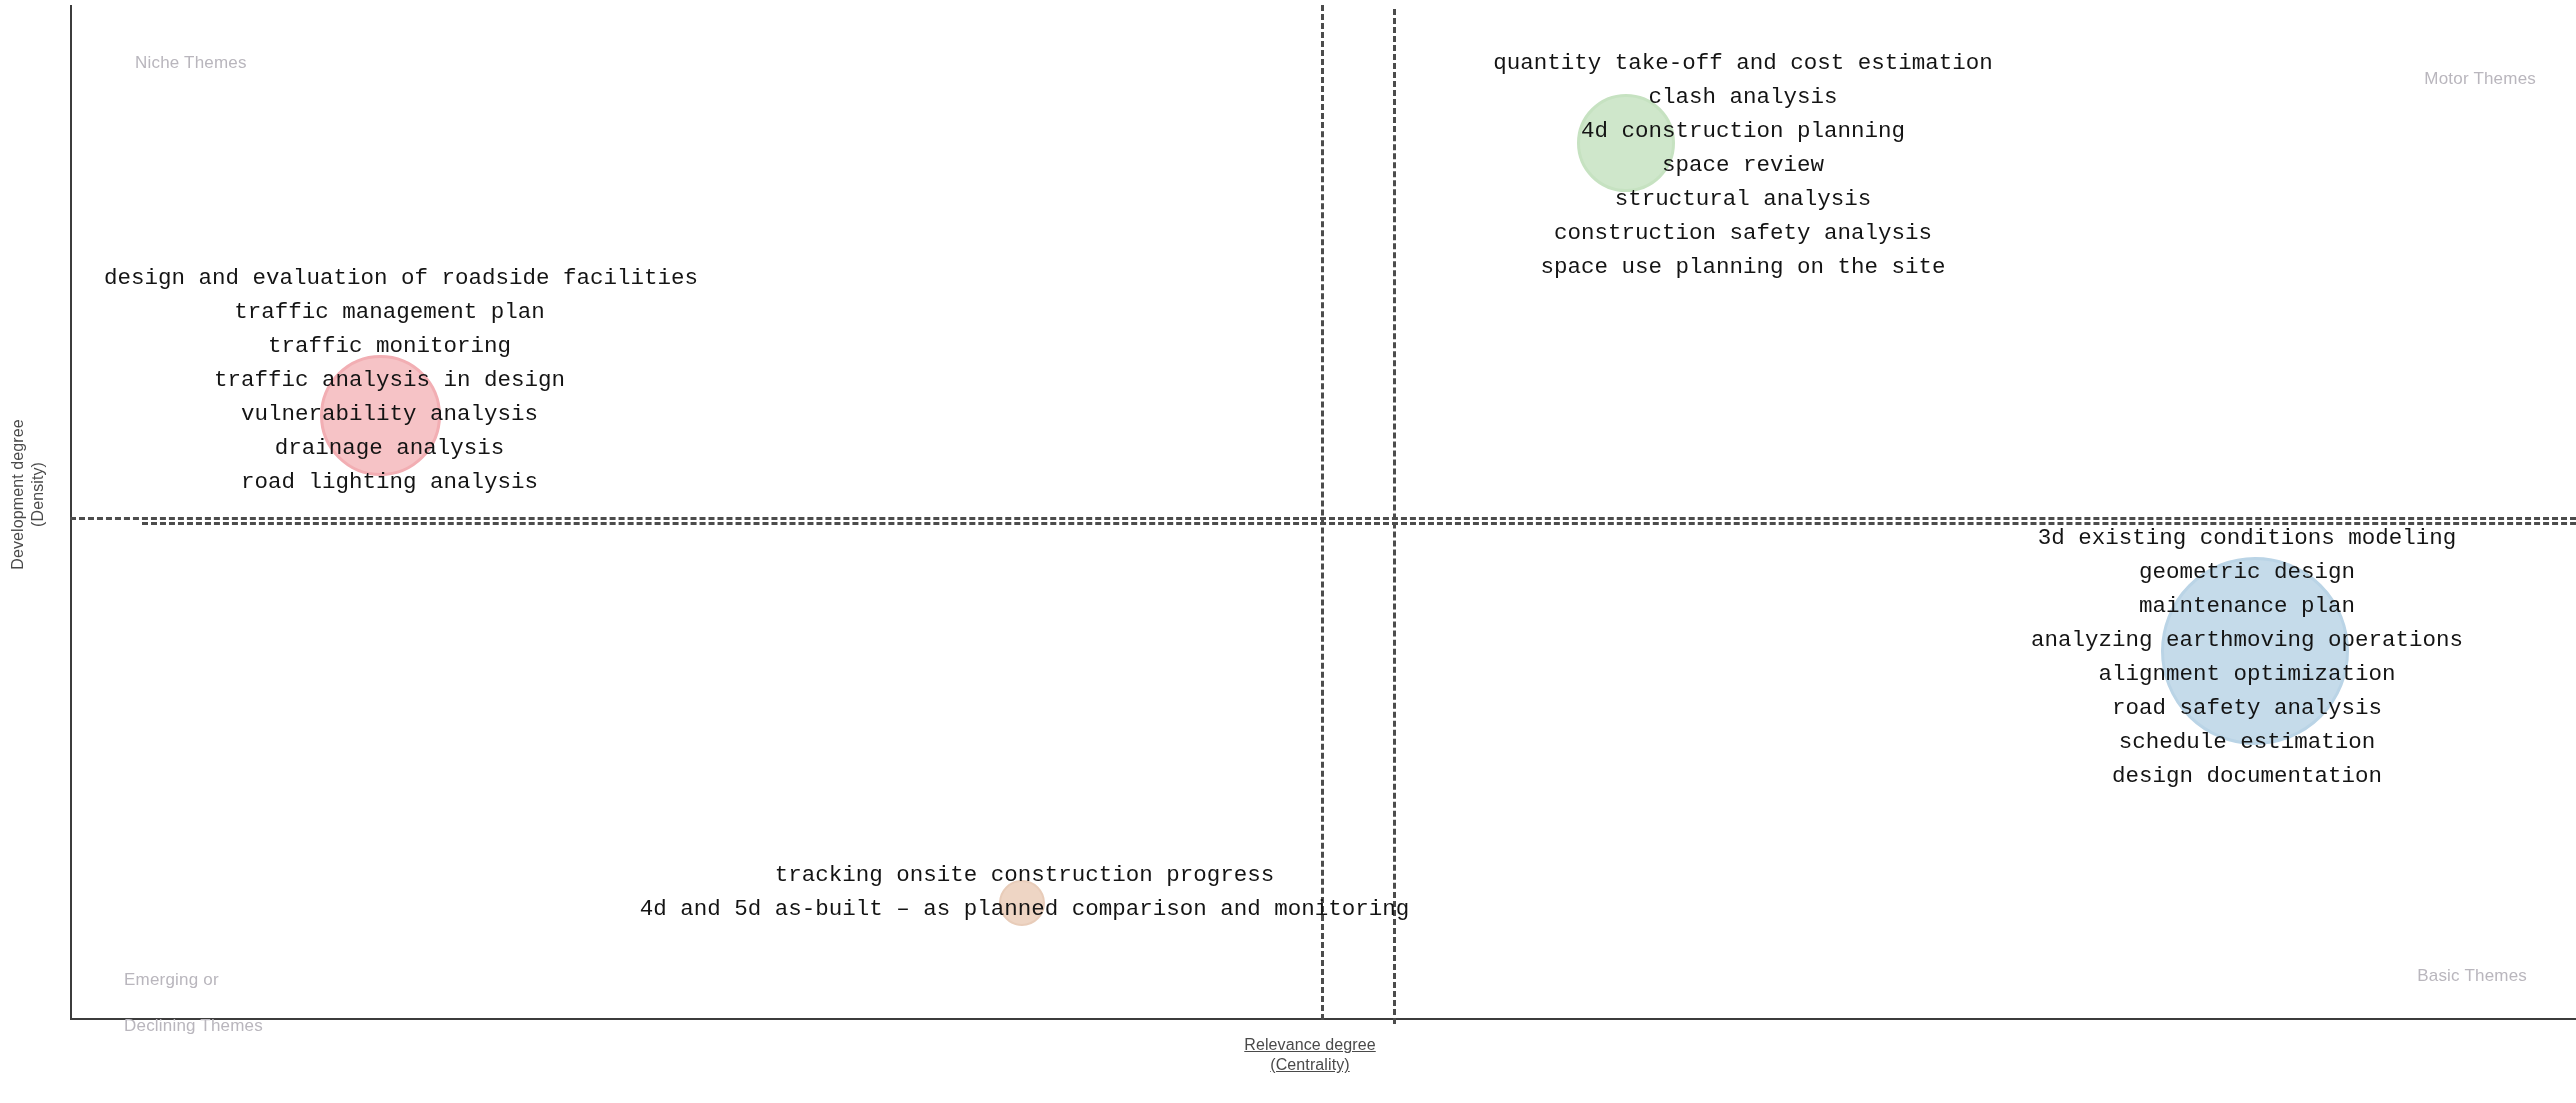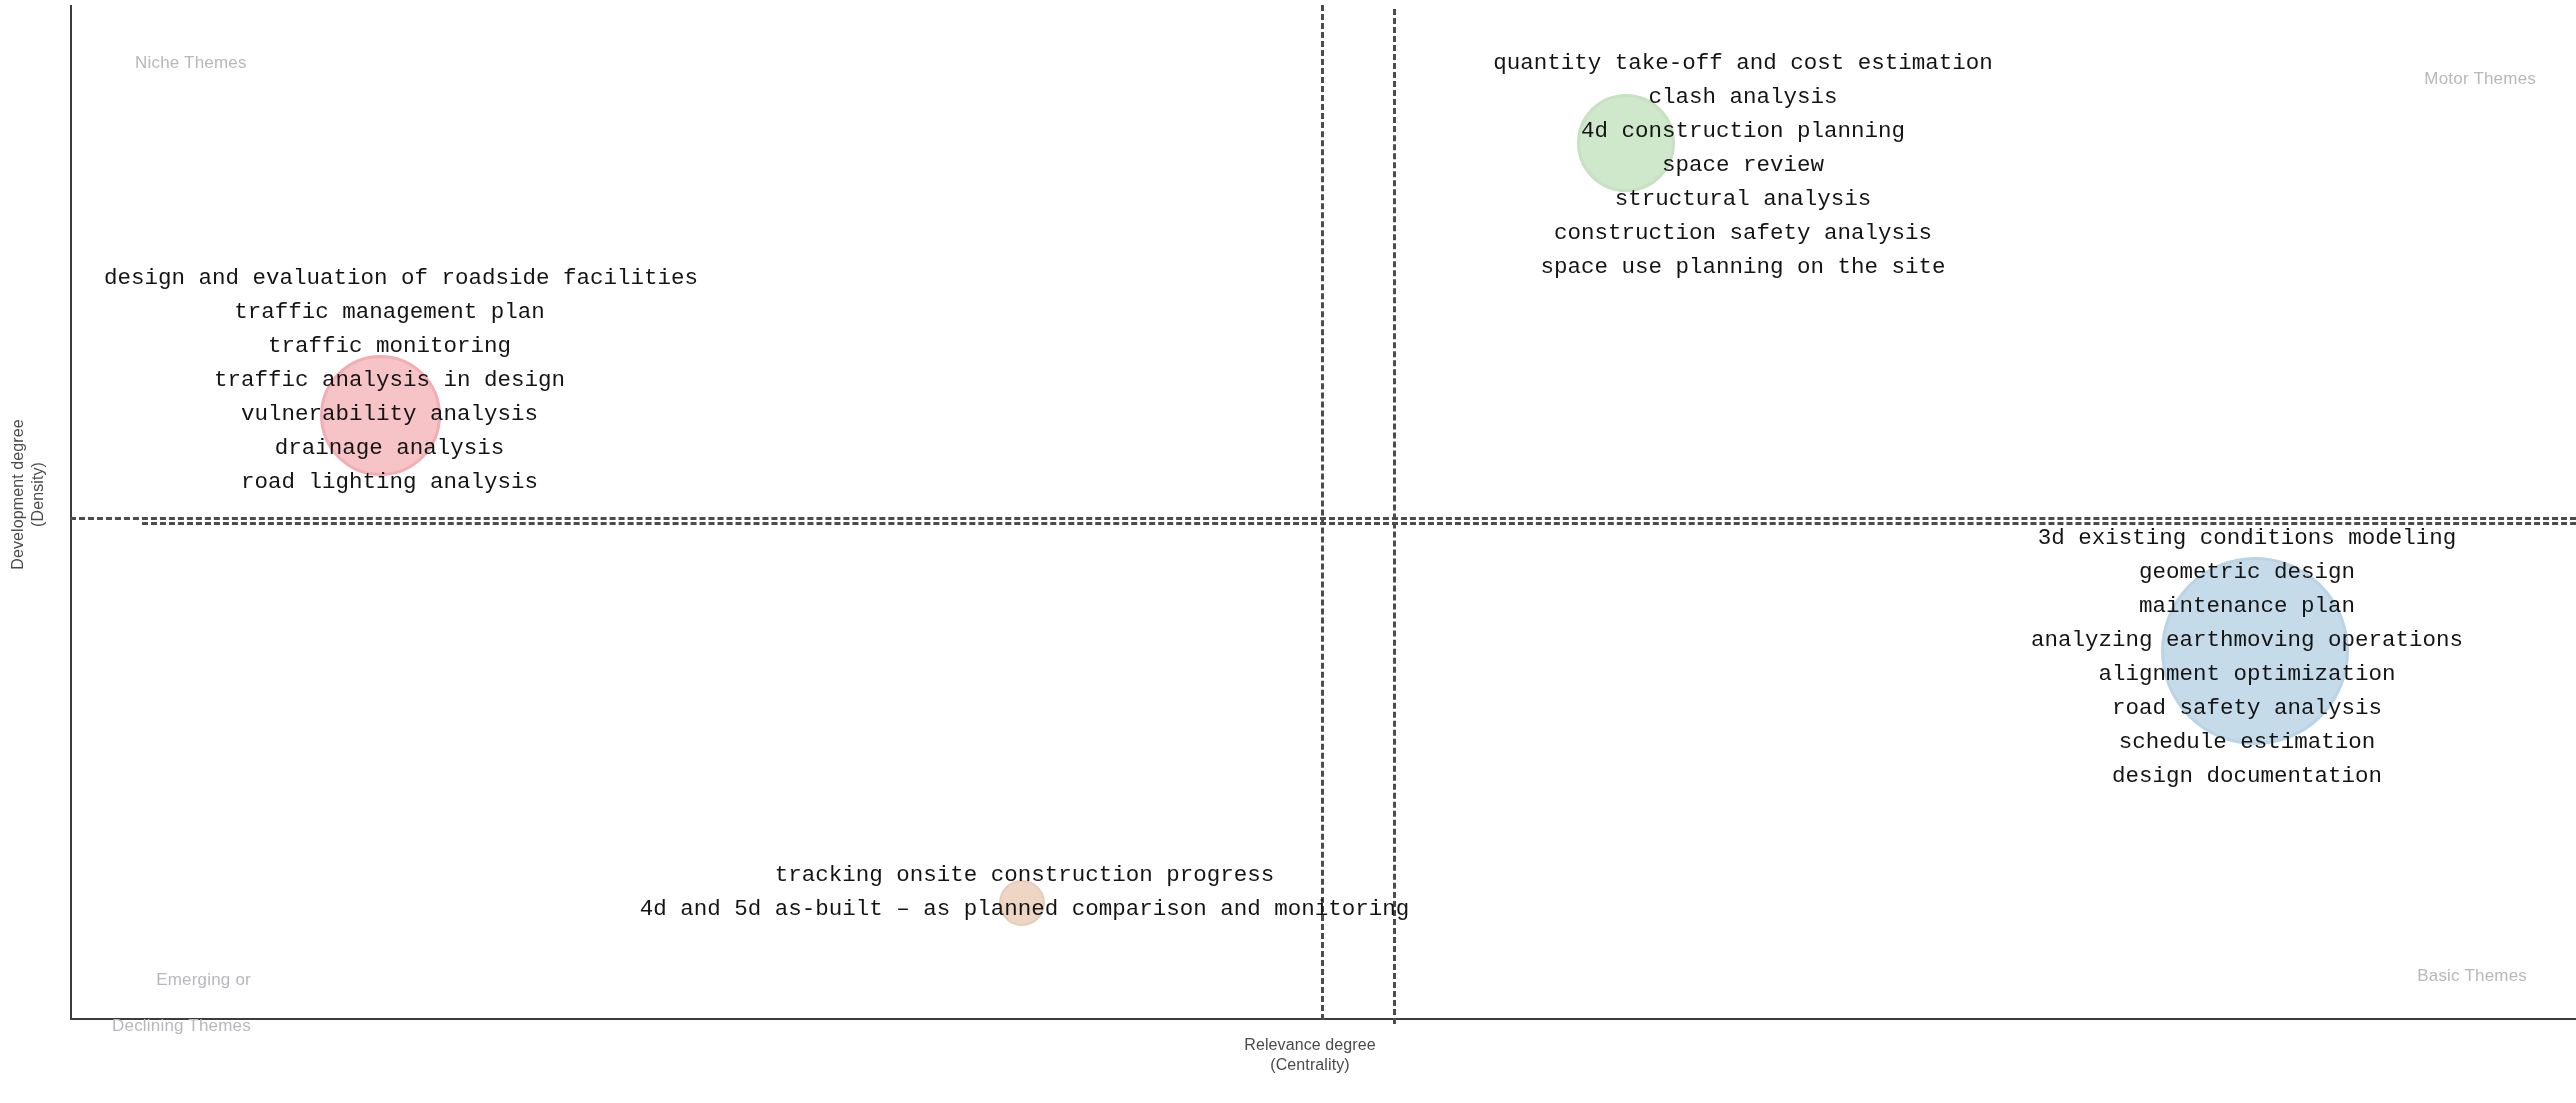--- a/index.html
+++ b/index.html
@@ -55,20 +55,21 @@
   #x-axis-title {
     position: absolute;
     left: 1144px;
     top: 1035px;
     width: 332px;
     text-align: center;
     font-size: 16px;
     line-height: 1.28;
     color: #4a4a4a;
     letter-spacing: 0.1px;
+    text-decoration: underline;
   }
   .axis-line2 { display:block; }
 
   
   .divider-v {
     position: absolute;
     left: 1321px;
     top: 4.7px;
     width: 0;
     height: 1015px;
@@ -87,21 +88,21 @@
   .quad-label {
     position: absolute;
     font-size: 17px;
     line-height: 1.35;
     color: #b9b6bd;
     letter-spacing: 0.2px;
     white-space: pre-line;
   }
   #quad-niche      { left: 135px;  top: 52px;   text-align: left; }
   #quad-motor      { right: 40px;  top: 52px;   text-align: right; margin-top: 16px; }
-  #quad-emerging   { left: 112px;  top: 946px; text-align: right; }
+  #quad-emerging   { left: 124px;  top: 946px; text-align: left; }
   #quad-basic      { right: 49px;  top: 965px; text-align: right; }
 
   
   .bubble {
     position: absolute;
     border-radius: 50%;
     box-sizing: border-box;
   }
   #bubble-pink {
     left: 320px;  top: 355px;

